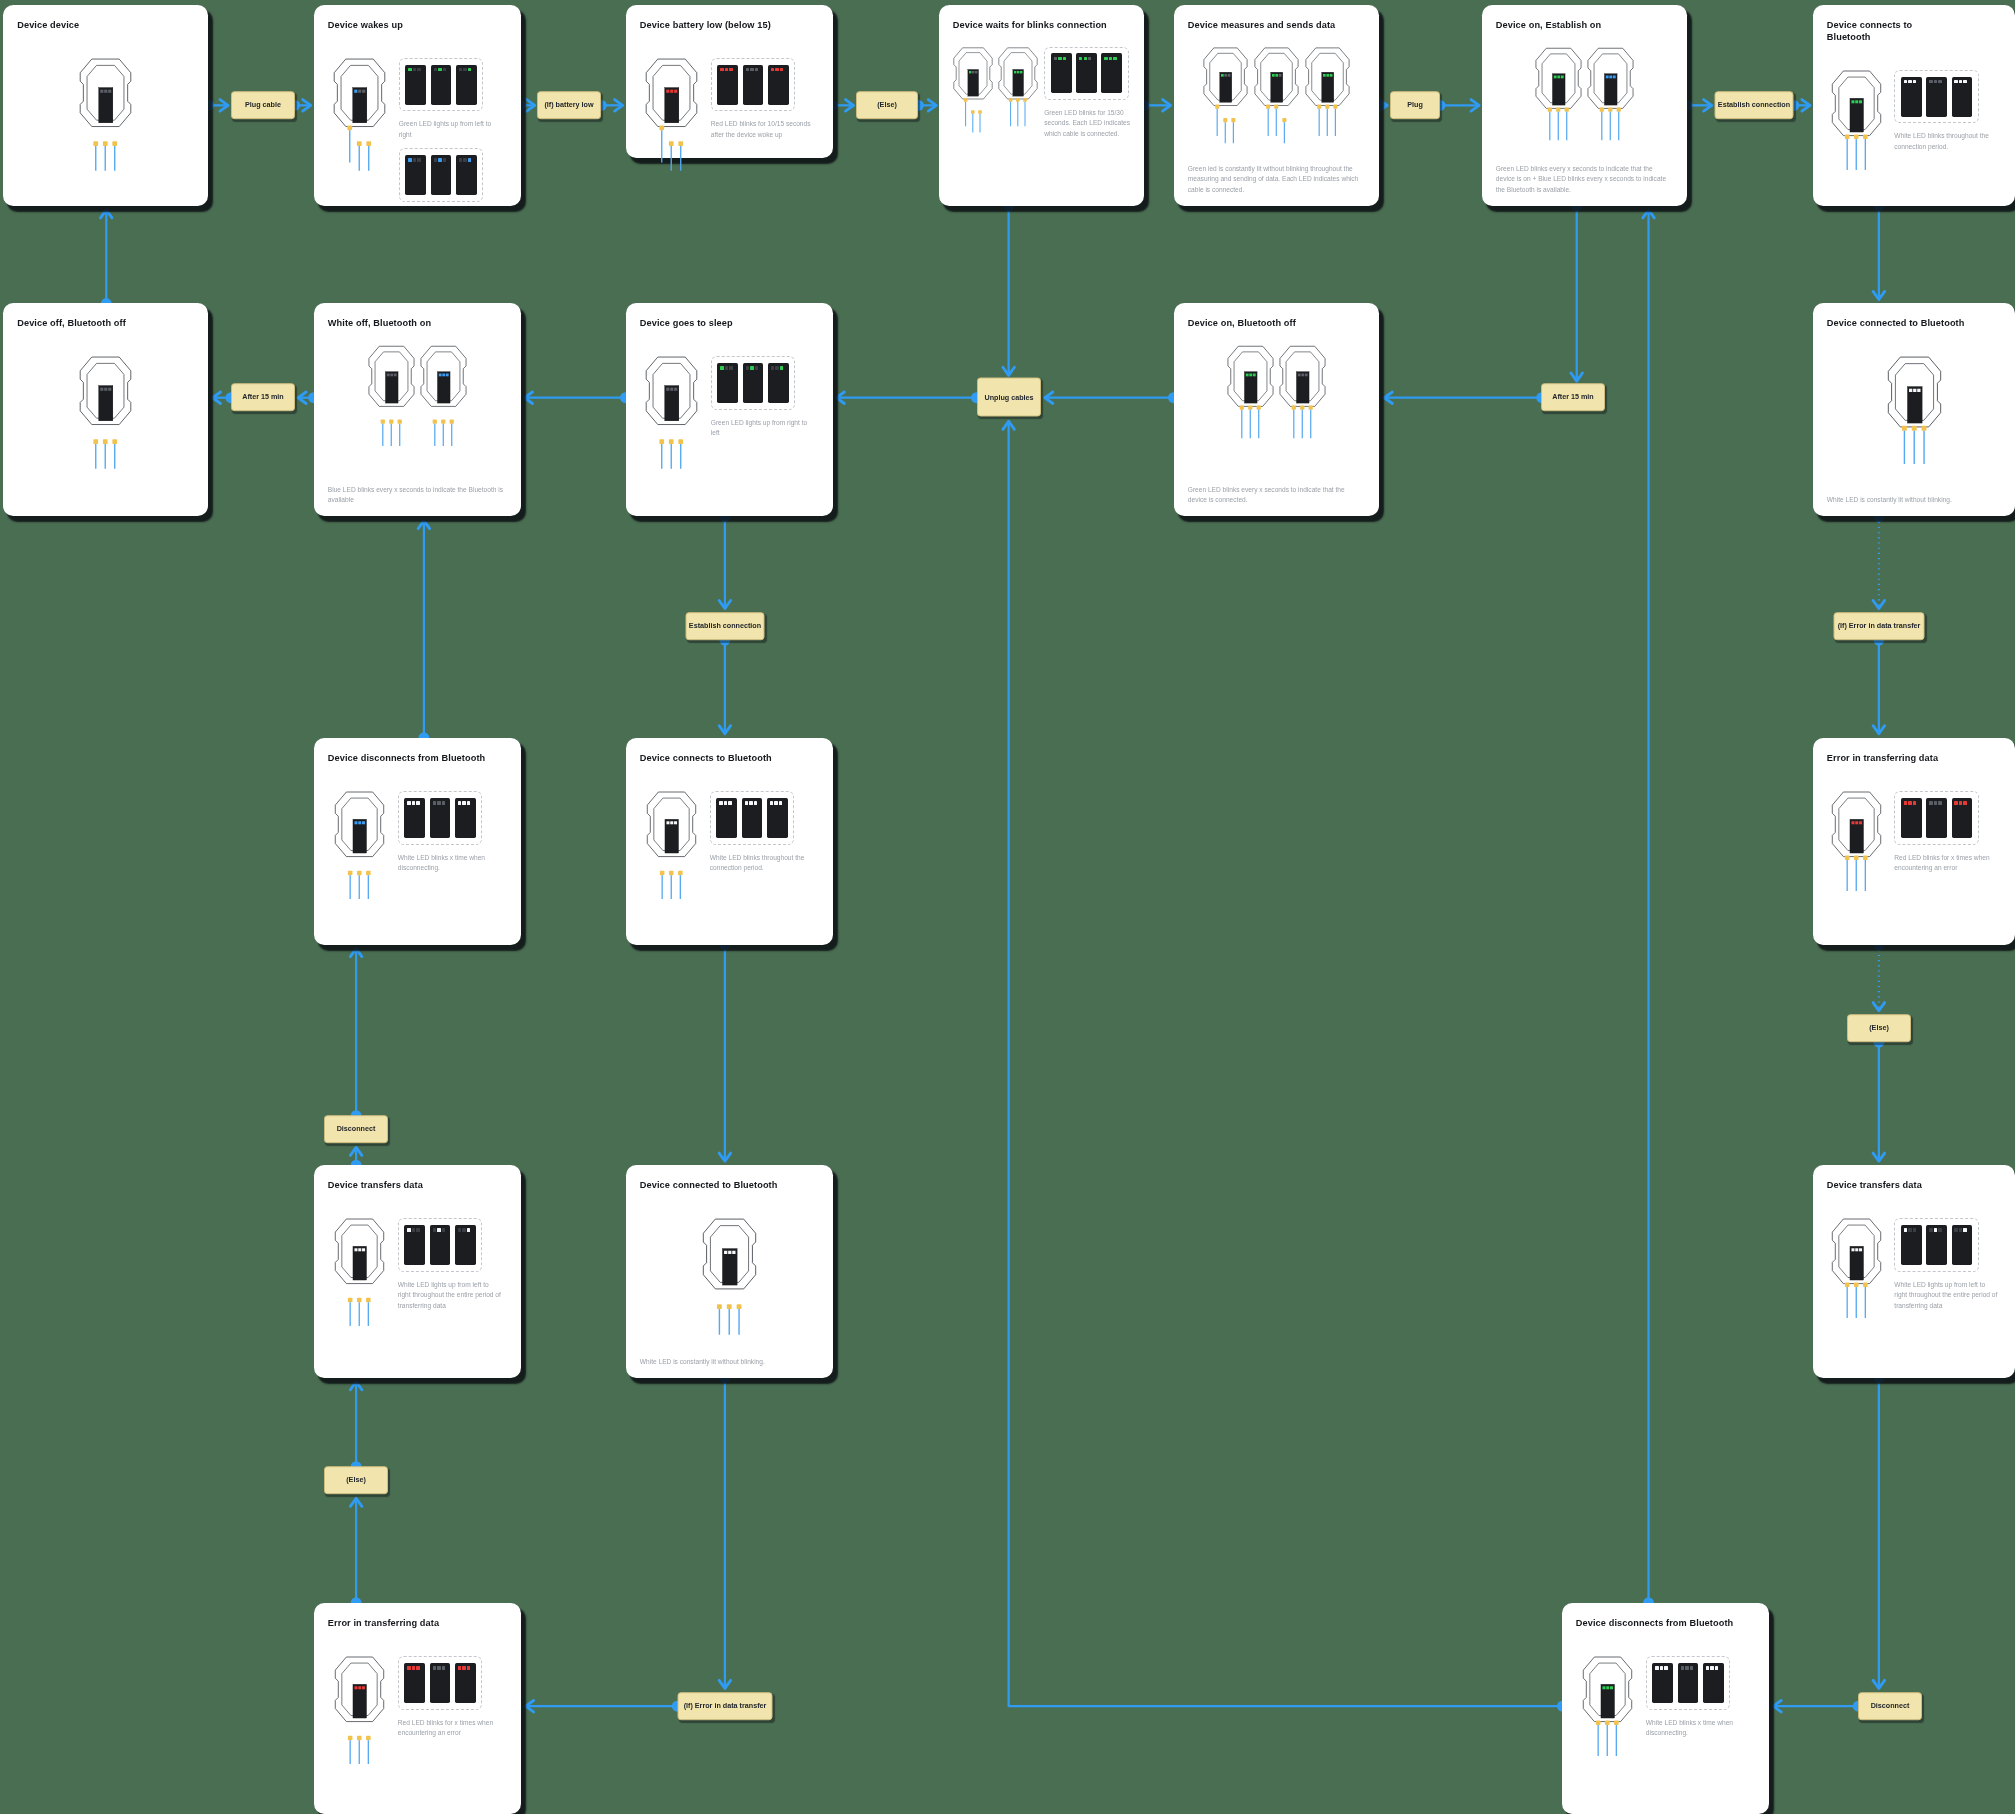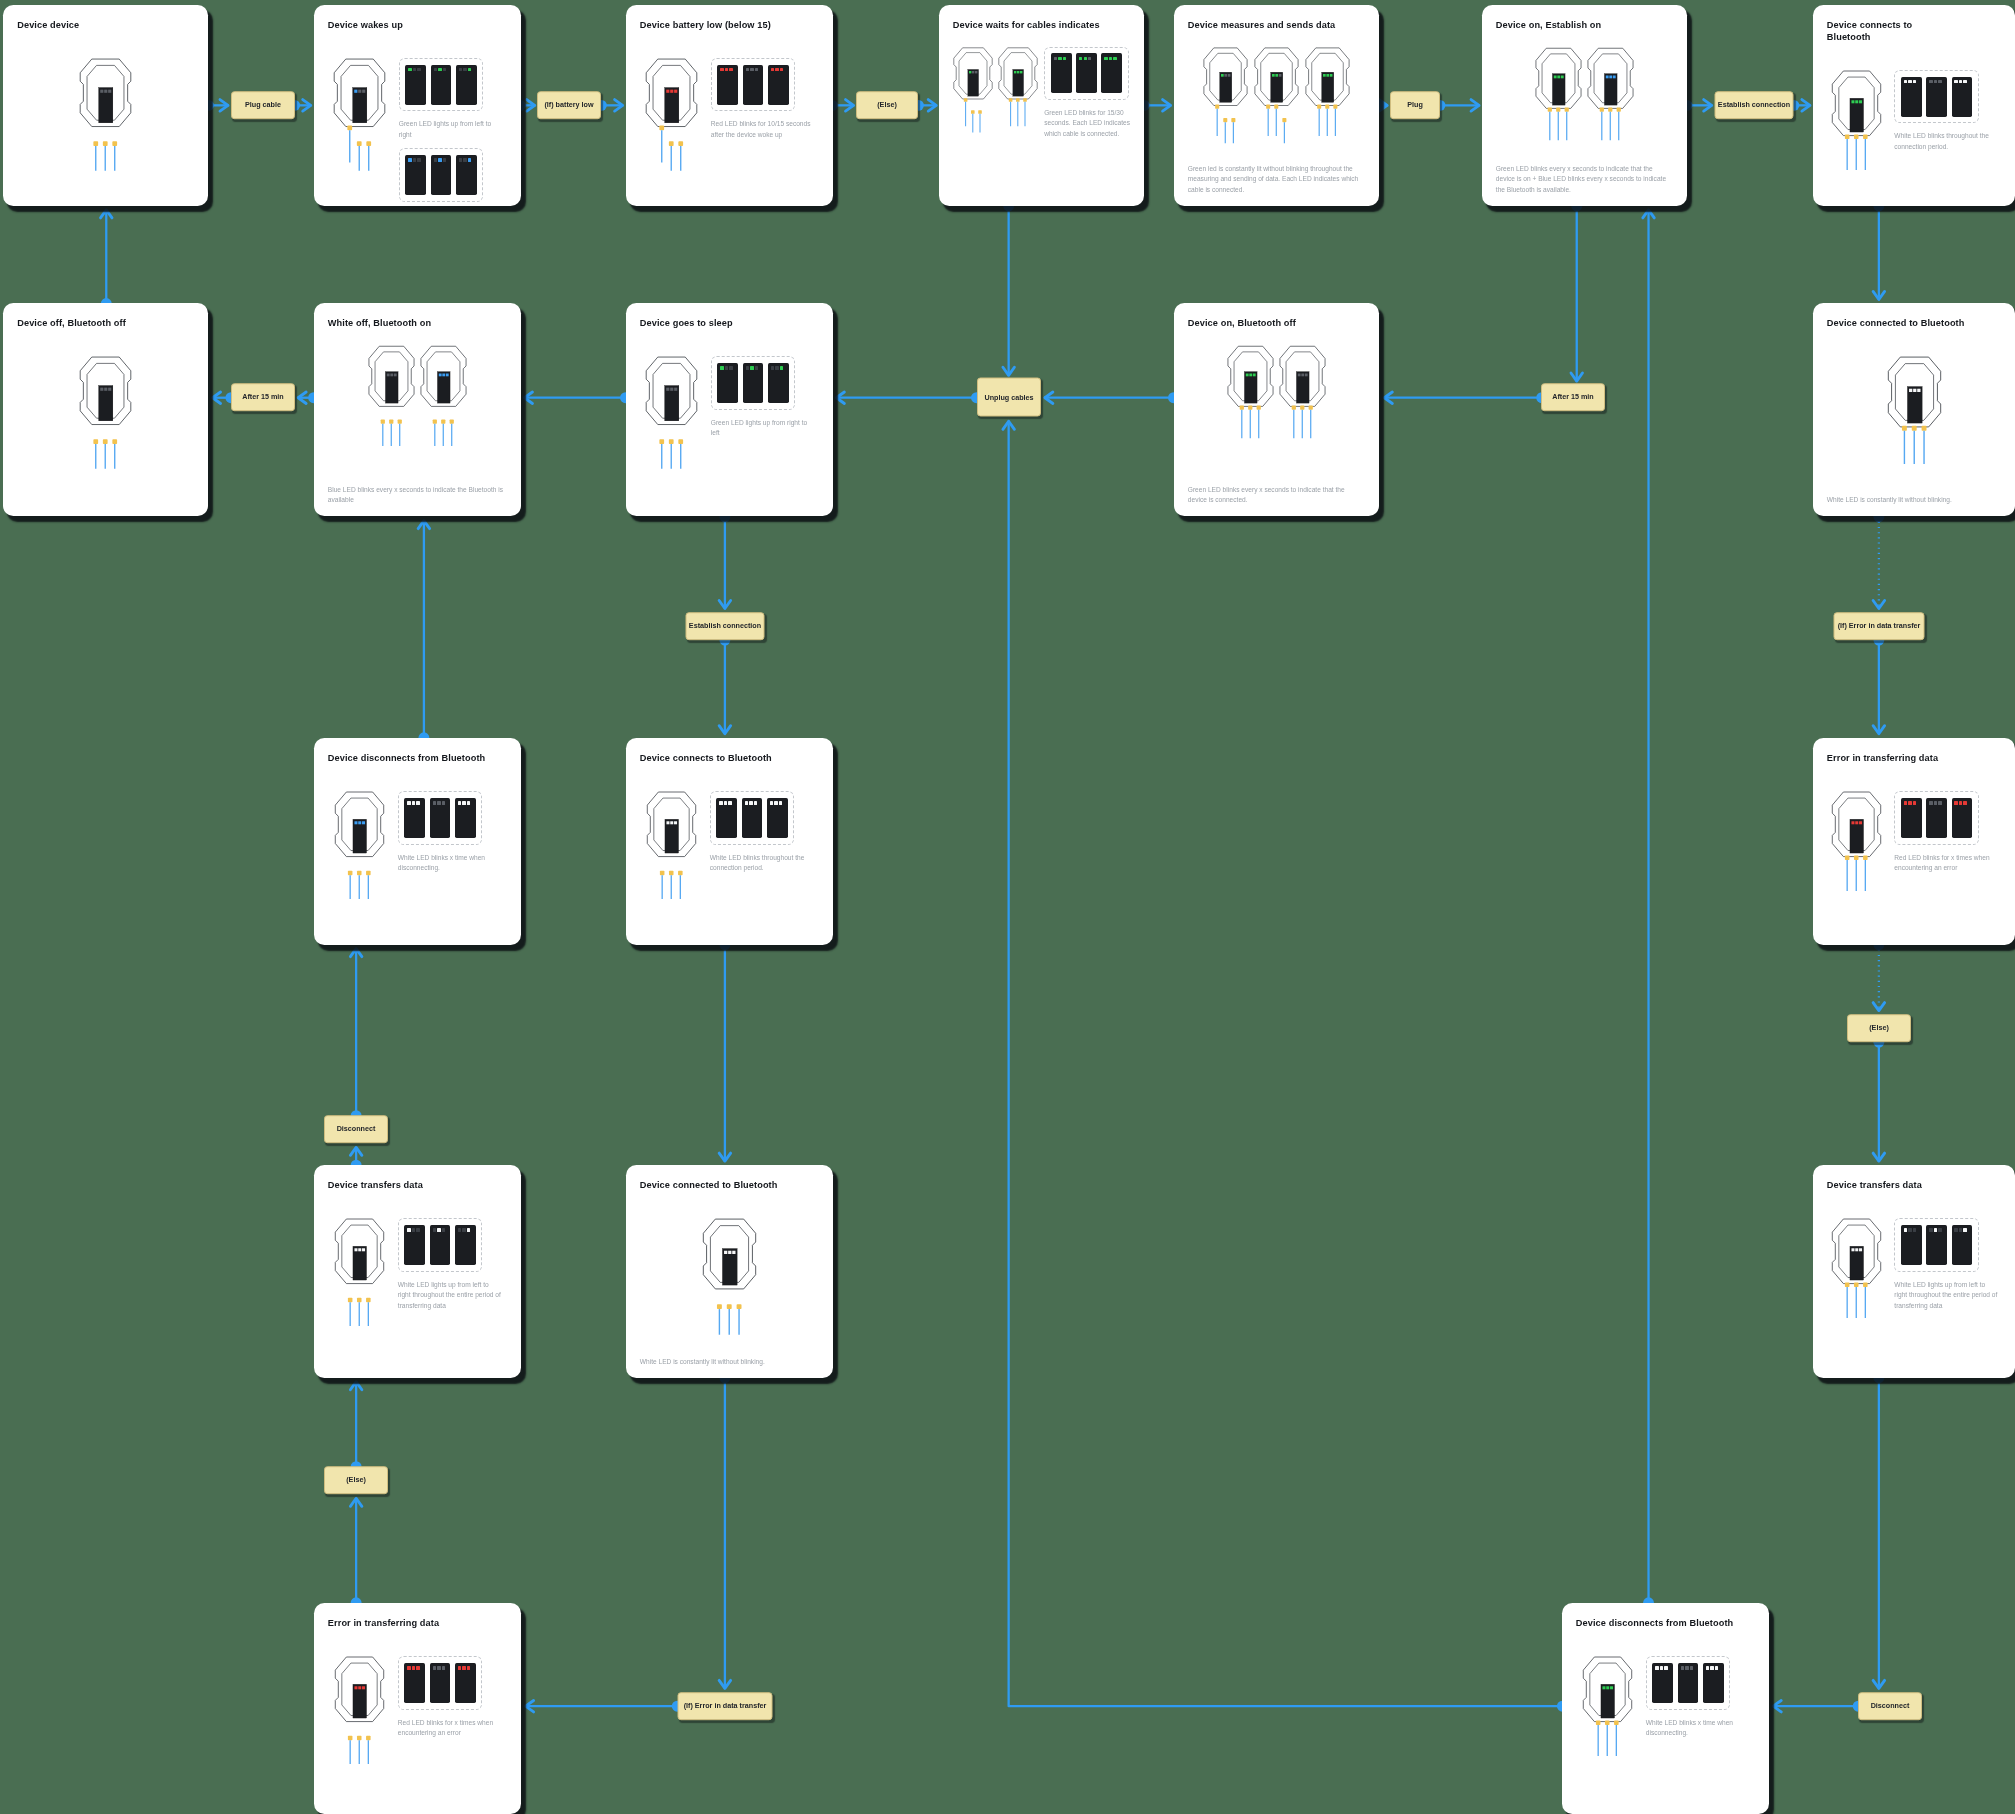--- a/index.html
+++ b/index.html
@@ -330,21 +330,21 @@
                 <div class="leds">
                   <span class="led" style="background:#3a3e44"></span>
                   <span class="led" style="background:#3a3e44"></span>
                   <span class="led" style="background:#3b9df2"></span>
                 </div>
               </div>
             </div>
           </div>
         </div>
       </div>
-      <div class="card" style="left: 626px; top: 4.6px; width: 207px; height: 201px;">
+      <div class="card" style="left: 626px; top: 4.6px; width: 207px; height: 153px;">
         <h3 style="">Device battery low (below 15)</h3>
         <div class="content">
           <span class="devwrap">
             <svg width="53" height="116" viewBox="0 0 100 220" fill="none">
     <path d="M24,2 L76,2 L98,28 L98,44 L92,50 L92,82 L98,88 L98,104 L76,130 L24,130 L2,104 L2,88 L8,82 L8,50 L2,44 L2,28 Z" fill="#ffffff" stroke="#43474d" stroke-width="1.6" stroke-linejoin="round"></path>
     <path d="M33,14 L67,14 L85,35 L85,97 L67,118 L33,118 L15,97 L15,35 Z" fill="#ffffff" stroke="#43474d" stroke-width="1.4" stroke-linejoin="round"></path>
     <rect x="37" y="56" width="27" height="67" fill="#1b1d21" stroke="#000" stroke-width="0.5"></rect>
     <rect x="40" y="60" width="6" height="6" fill="#e53935"></rect>
     <rect x="47.5" y="60" width="6" height="6" fill="#e53935"></rect>
     <rect x="55" y="60" width="6" height="6" fill="#e53935"></rect>
@@ -378,21 +378,21 @@
                   <span class="led" style="background:#e53935"></span>
                   <span class="led" style="background:#e53935"></span>
                 </div>
               </div>
             </div>
             <div class="note">Red LED blinks for 10/15 seconds after the device woke up</div>
           </div>
         </div>
       </div>
       <div class="card" style="left: 939px; top: 4.6px; width: 205px; height: 201px;">
-        <h3 style="">Device waits for cables indicates</h3>
+        <h3 style="">Device waits for blinks connection</h3>
         <div class="content tight">
           <span class="devwrap">
             <svg width="40" height="88" viewBox="0 0 100 220" fill="none">
     <path d="M24,2 L76,2 L98,28 L98,44 L92,50 L92,82 L98,88 L98,104 L76,130 L24,130 L2,104 L2,88 L8,82 L8,50 L2,44 L2,28 Z" fill="#ffffff" stroke="#43474d" stroke-width="1.6" stroke-linejoin="round"></path>
     <path d="M33,14 L67,14 L85,35 L85,97 L67,118 L33,118 L15,97 L15,35 Z" fill="#ffffff" stroke="#43474d" stroke-width="1.4" stroke-linejoin="round"></path>
     <rect x="37" y="56" width="27" height="67" fill="#1b1d21" stroke="#000" stroke-width="0.5"></rect>
     <rect x="40" y="60" width="6" height="6" fill="#2ecc52"></rect>
     <rect x="47.5" y="60" width="6" height="6" fill="#5a5e65"></rect>
     <rect x="55" y="60" width="6" height="6" fill="#5a5e65"></rect>
     <rect x="27" y="128" width="9" height="9" rx="1.5" fill="#f2c24e"></rect>

